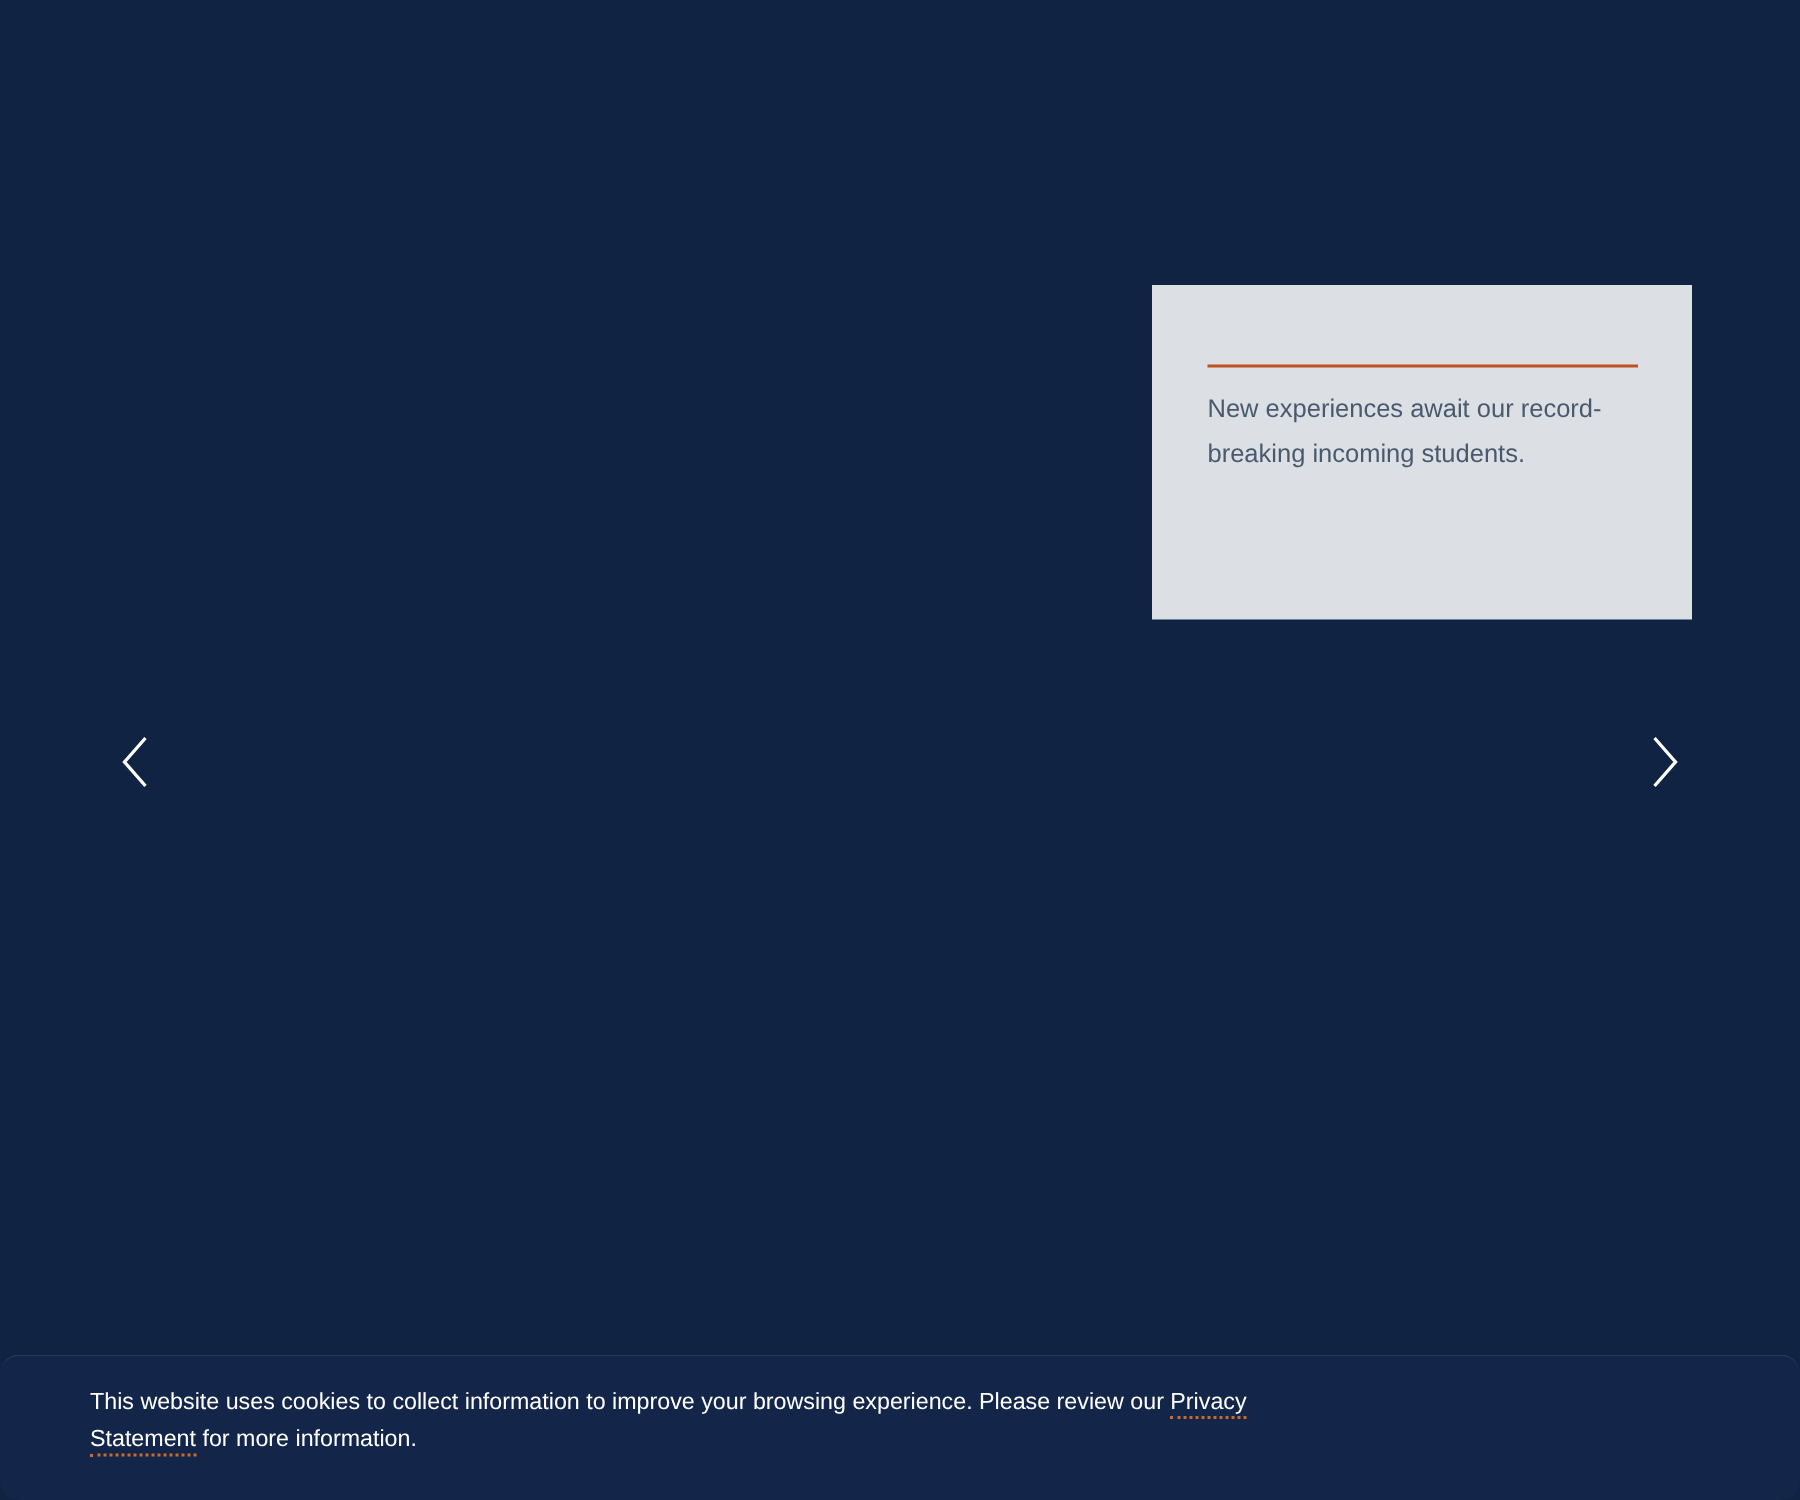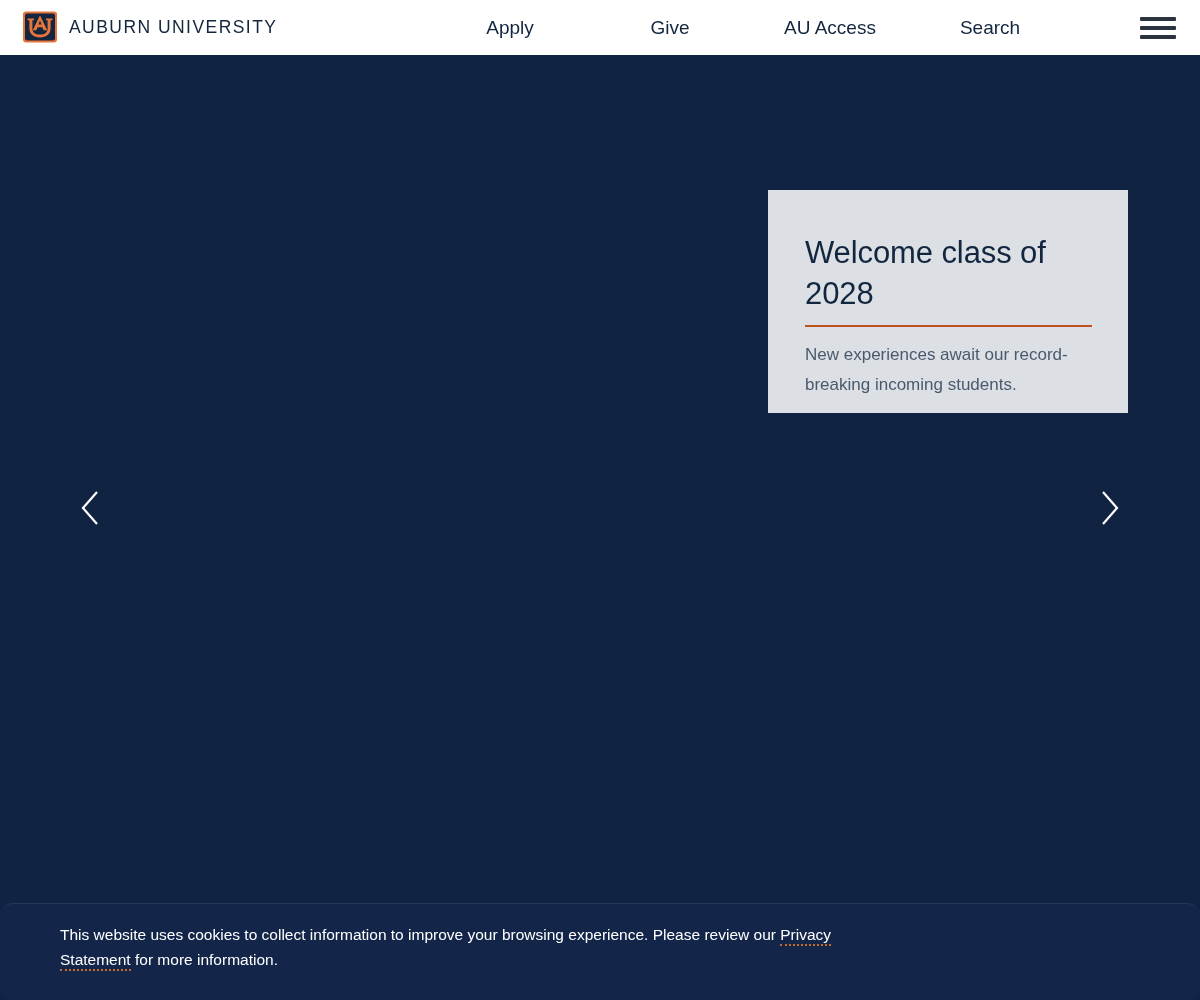--- a/index.html
+++ b/index.html
@@ -194,50 +194,24 @@
     text-decoration: none;
     border-bottom: 2px dotted #c96a2e;
     padding-bottom: 1px;
   }
 </style>
 </head>
 <body>
 
 <div id="page">
 
-  <header id="header">
-
-    <a id="brand" href="#">
-      <svg id="au-logo" viewBox="0 0 36 33">
-        <rect x="1" y="0.5" width="34" height="31" rx="3" fill="#e8743b"></rect>
-        <rect x="3" y="2.5" width="30" height="27" rx="2" fill="#12263f"></rect>
-        <path d="M5.5 7.5 L12 7.5 L12 9.2 L10.4 9.2 L10.4 17.5 C10.4 21.2 12.9 23.6 18 23.6 C23.1 23.6 25.6 21.2 25.6 17.5 L25.6 9.2 L24 9.2 L24 7.5 L30.5 7.5 L30.5 9.2 L28.6 9.2 L28.6 17.6 C28.6 23.1 24.4 26.4 18 26.4 C11.6 26.4 7.4 23.1 7.4 17.6 L7.4 9.2 L5.5 9.2 Z" fill="#e8743b"></path>
-        <path d="M18 4.2 L25.2 19.2 L21.6 19.2 L20.3 16.2 L15.7 16.2 L14.4 19.2 L10.8 19.2 Z M18 9.6 L16.5 13.4 L19.5 13.4 Z" fill="#e8743b"></path>
-      </svg>
-      <span id="wordmark">AUBURN UNIVERSITY</span>
-    </a>
-
-    <nav id="primary-nav">
-      <a class="nav-link" href="#">Apply</a>
-      <a class="nav-link" href="#">Give</a>
-      <a class="nav-link" href="#">AU Access</a>
-      <a class="nav-link" href="#">Search</a>
-    </nav>
-
-    <button id="menu-toggle">
-      <span class="bar"></span>
-      <span class="bar"></span>
-      <span class="bar"></span>
-    </button>
-  </header>
 
   <section id="hero">
 
     <div id="hero-card">
-      <h1 id="hero-heading">Welcome class of 2028</h1>
       <hr id="hero-rule">
       <p id="hero-subtext">New experiences await our record-breaking incoming students.</p>
     </div>
 
     <button id="carousel-prev" class="carousel-arrow">
       <svg class="chev" viewBox="0 0 22 38">
         <polyline points="18,3 4,19 18,35" fill="none" stroke="#ffffff" stroke-width="2.2"></polyline>
       </svg>
     </button>
 

